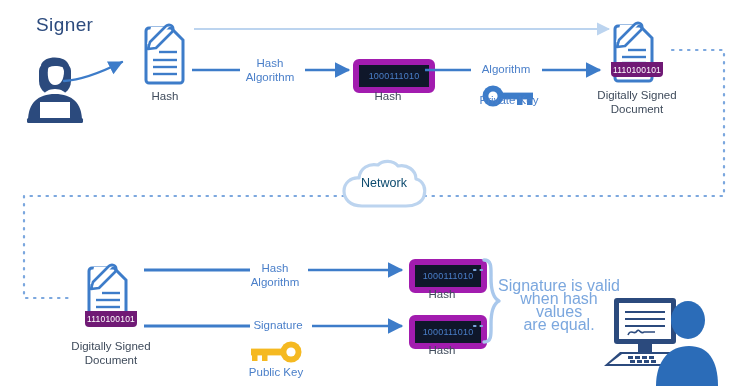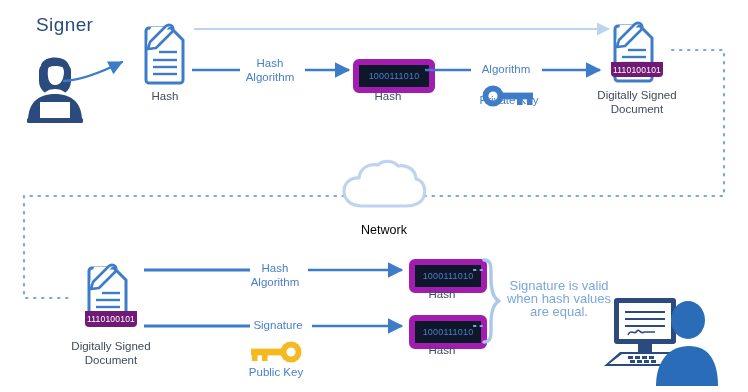--- a/index.html
+++ b/index.html
@@ -8,22 +8,22 @@
   .stage{position:absolute;left:0;top:0;width:748px;height:392px;}
   .abs{position:absolute;}
   .lbl{color:#4a7fc9;font-size:11.5px;line-height:13.5px;text-align:center;white-space:pre-line;}
   .cap{color:#3f4b5b;font-size:11.5px;line-height:13.5px;text-align:center;white-space:pre-line;}
   .title{color:#2b4a7d;font-size:19px;letter-spacing:.4px;}
   .hashbox{border:6px solid #a21caf;border-radius:6px;background:#0f172a;
            display:flex;align-items:center;justify-content:center;}
   .hashtxt{color:#4a7fc9;font-size:9px;letter-spacing:.2px;}
   .sigband{background:#701a75;color:#ffffff;font-size:8.5px;letter-spacing:.2px;
            display:flex;align-items:center;justify-content:center;}
-  .validtxt{color:#7ba7de;font-size:13px;line-height:13px;text-align:center;white-space:pre-line;}
-  .netlbl{color:#000000;font-size:12.5px;margin-top:47px;}
+  .validtxt{color:#7ba7de;font-size:16px;line-height:13px;text-align:center;white-space:pre-line;}
+  .netlbl{color:#0c4a6e;font-size:12.5px;}
   svg{display:block;overflow:visible;}
 </style>
 </head>
 <body>
 
 <div class="stage">
 
   <div class="abs title" style="left:22px;top:14px;margin-left:14px;">Signer</div>
 
   <svg class="abs" style="left:14px;top:45px;" width="82" height="80" viewBox="0 0 82 80">

